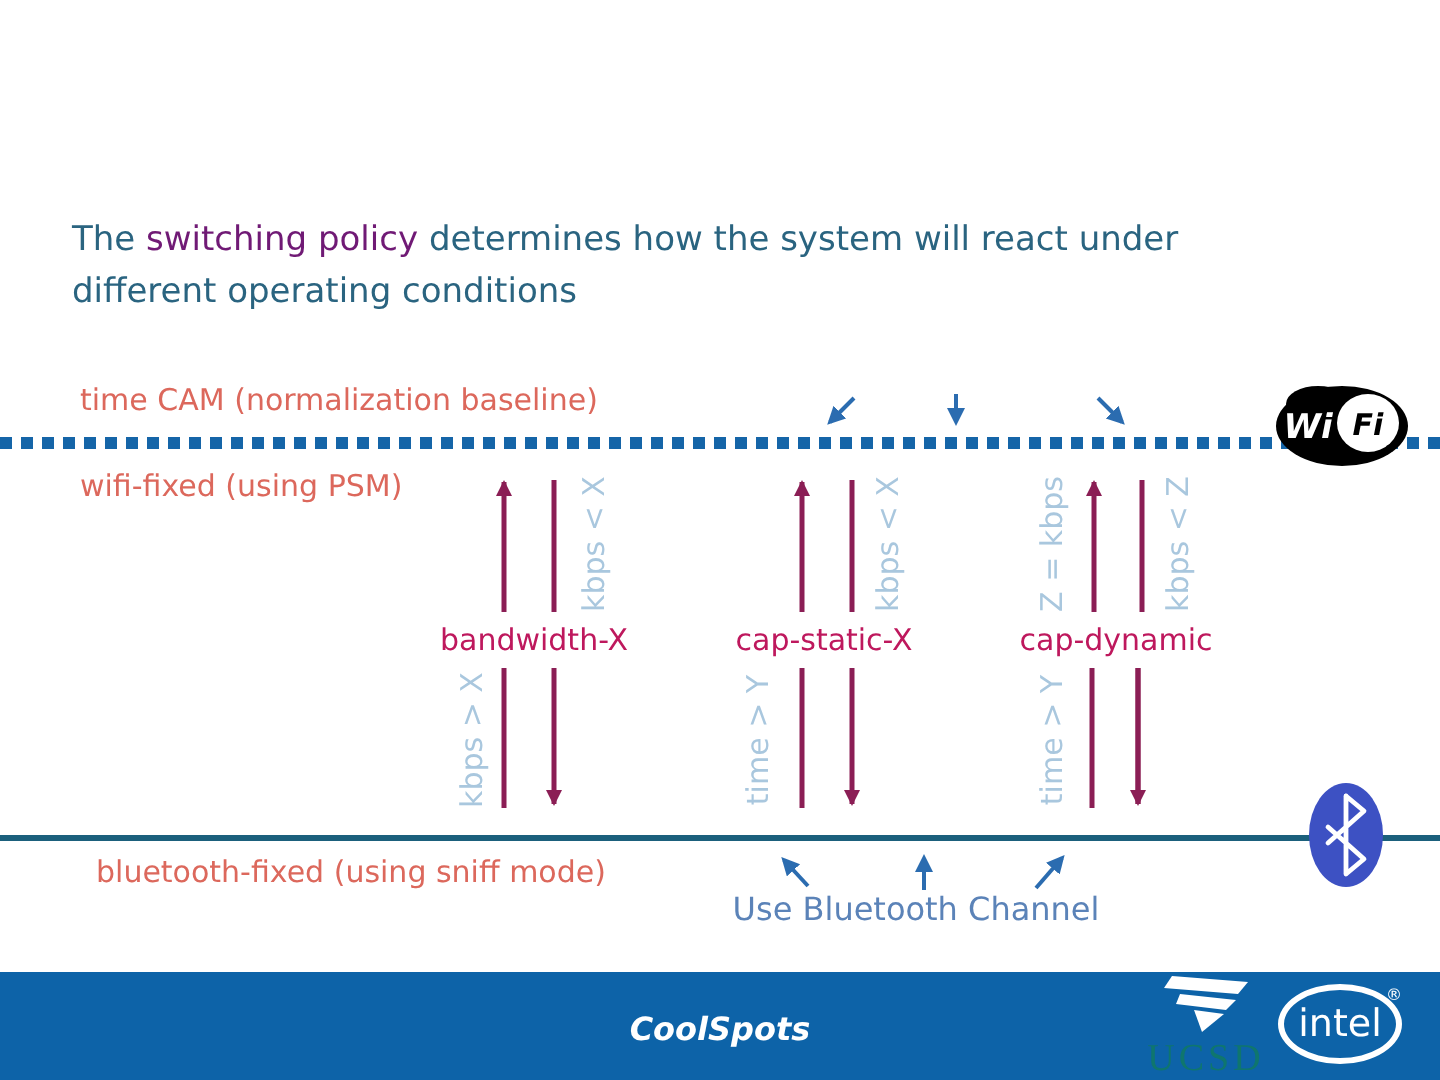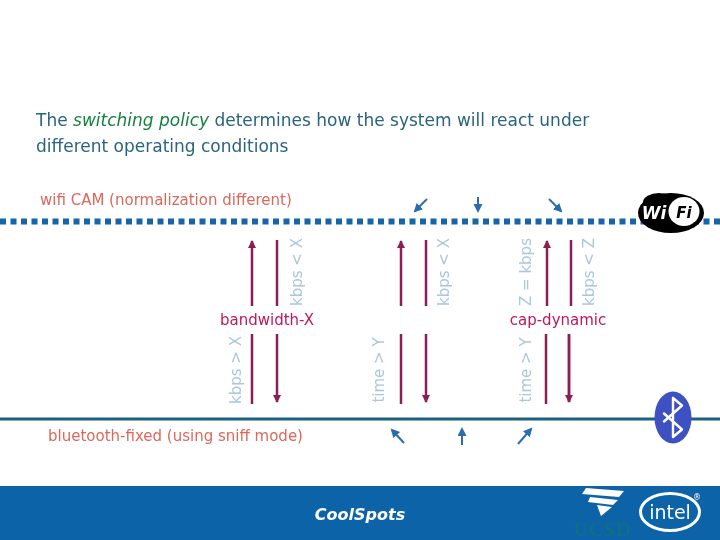--- a/index.html
+++ b/index.html
@@ -9,21 +9,21 @@
   }
   .abs { position:absolute; }
   .title {
     left:36px; top:24px; font-size:23px; font-weight:bold; color:#1A4A7E;
     letter-spacing:0px; white-space:nowrap;
   }
   .body-text {
     left:36px; top:107px; width:610px; font-size:17px; line-height:26px;
     color:#2A6480;
   }
-  .body-text .em { font-style:italic; color:#15803d; }
+  .body-text .em { color:#701a75; }
   .row-label { font-size:15px; color:#DC685C; white-space:nowrap; }
   .channel-label { font-size:16px; color:#5B83B8; white-space:nowrap; transform:translateX(-50%); }
   .policy-label { font-size:15px; color:#be185d; white-space:nowrap; transform:translateX(-50%); }
   .vtext {
     font-size:15px; color:#A9C7DE; white-space:nowrap;
     transform:translate(-50%,-50%) rotate(-90deg);
   }
   svg.layer { position:absolute; left:0; top:0; }
 
   
@@ -89,25 +89,28 @@
 
     <line x1="427" y1="199" x2="415" y2="211" stroke="#2B6CB0" stroke-width="2" marker-end="url(#bAr)"></line>
     <line x1="478" y1="197" x2="478" y2="211" stroke="#2B6CB0" stroke-width="2" marker-end="url(#bAr)"></line>
     <line x1="549" y1="199" x2="561" y2="211" stroke="#2B6CB0" stroke-width="2" marker-end="url(#bAr)"></line>
 
     <line x1="404" y1="443" x2="392" y2="430" stroke="#2B6CB0" stroke-width="2" marker-end="url(#bAr)"></line>
     <line x1="462" y1="445" x2="462" y2="429" stroke="#2B6CB0" stroke-width="2" marker-end="url(#bAr)"></line>
     <line x1="518" y1="444" x2="531" y2="429" stroke="#2B6CB0" stroke-width="2" marker-end="url(#bAr)"></line>
   </svg>
 
-  <div class="abs row-label" style="left:40px; top:191px;">wifi CAM (normalization different)</div>
+  <div class="abs row-label" style="left:40px; top:191px;">time CAM (normalization baseline)</div>
+  <div class="abs row-label" style="left:40px; top:234px;">wifi-fixed (using PSM)</div>
   <div class="abs row-label" style="left:48px; top:427px;">bluetooth-fixed (using sniff mode)</div>
 
+  <div class="abs channel-label" style="left:458px; top:445px;">Use Bluetooth Channel</div>
 
   <div class="abs policy-label" style="left:267px; top:311px;">bandwidth-X</div>
+  <div class="abs policy-label" style="left:412px; top:311px;">cap-static-X</div>
   <div class="abs policy-label" style="left:558px; top:311px;">cap-dynamic</div>
 
   <div class="abs vtext" style="left:297px; top:272px;">kbps &lt; X</div>
   <div class="abs vtext" style="left:444px; top:272px;">kbps &lt; X</div>
   <div class="abs vtext" style="left:526px; top:272px;">Z = kbps</div>
   <div class="abs vtext" style="left:589px; top:272px;">kbps &lt; Z</div>
   <div class="abs vtext" style="left:236px; top:370px;">kbps &gt; X</div>
   <div class="abs vtext" style="left:379px; top:370px;">time &gt; Y</div>
   <div class="abs vtext" style="left:526px; top:370px;">time &gt; Y</div>
 

